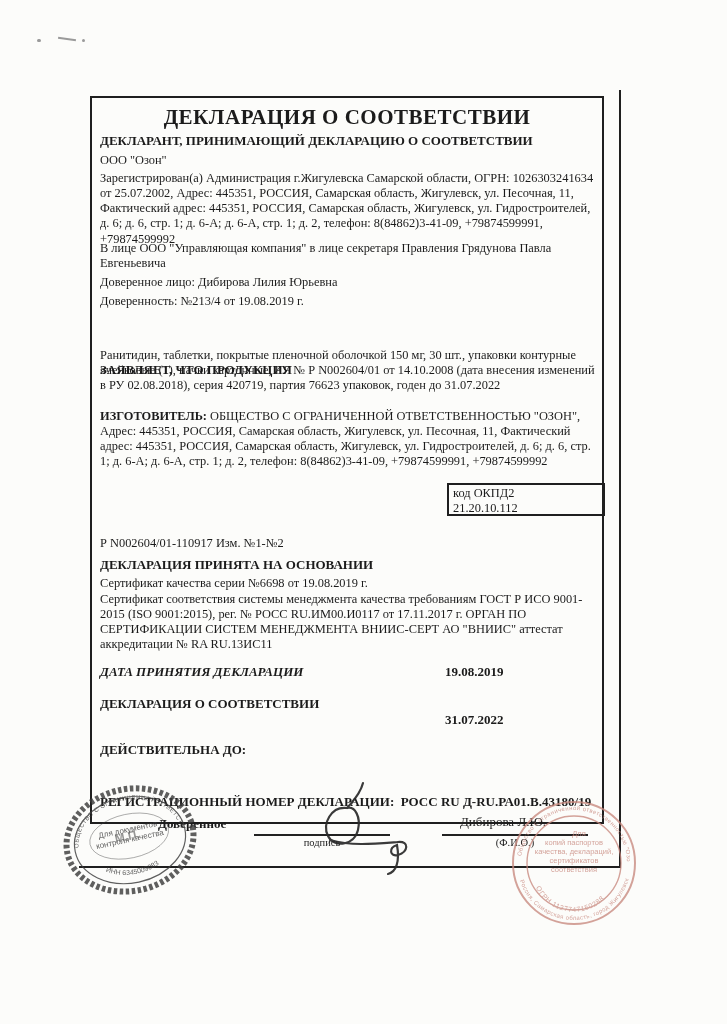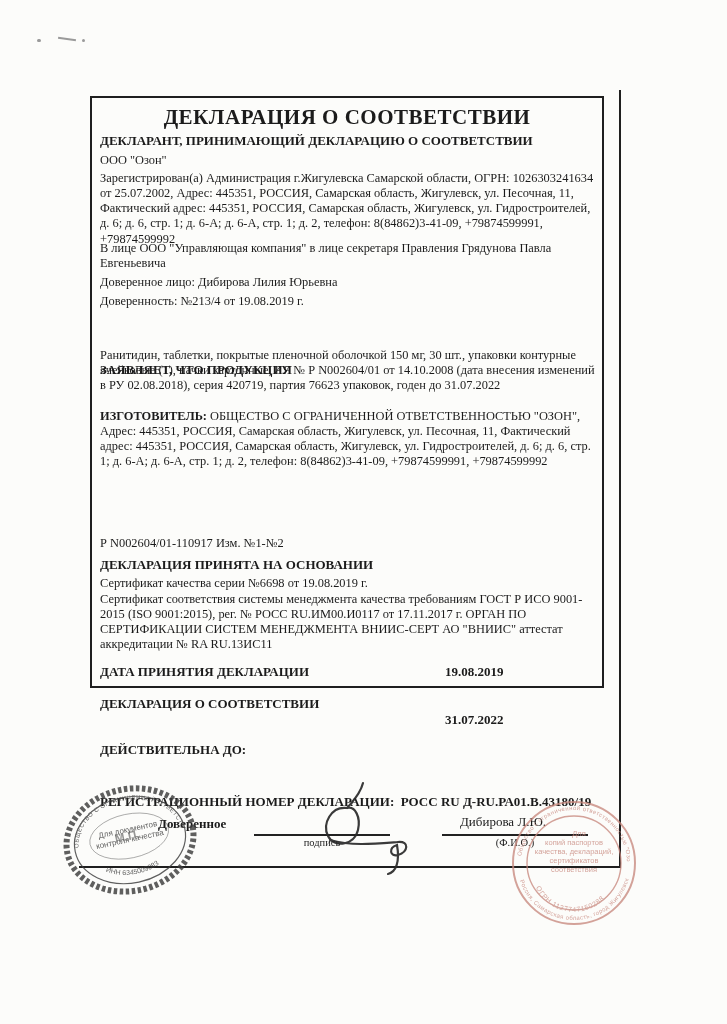--- a/index.html
+++ b/index.html
@@ -1,18 +1,18 @@
 <!DOCTYPE html>
 <html><head>
 <meta charset="utf-8">
 <style>
   html,body{margin:0;padding:0;background:#e9e9e9;}
   .page{position:relative;width:727px;height:1024px;background:#fcfcfa;overflow:hidden;
         font-family:"Liberation Serif", serif;color:#1b1b1b;}
-  .frame{position:absolute;left:90px;top:96px;width:514px;height:592px;
+  .frame{position:absolute;left:90px;top:96px;width:514px;height:728px;
          border:2px solid #1f1f1f;box-sizing:border-box;background:transparent;}
   .vline-outer{position:absolute;left:619px;top:90px;width:2px;height:778px;background:#1f1f1f;}
   .hline-outer{position:absolute;left:79px;top:866px;width:542px;height:2px;background:#1f1f1f;}
   .abs{position:absolute;}
   .doc-title{left:0;top:7px;width:100%;text-align:center;font-size:21px;font-weight:bold;letter-spacing:.5px;}
   .h{font-weight:bold;font-size:13px;}
   .t{font-size:12.4px;line-height:1.22;}
   .inset{left:8px;}
   .okpd-box{left:355px;top:385px;width:158px;height:33px;border:2px solid #1f1f1f;box-sizing:border-box;
             font-size:12.4px;line-height:1.2;padding:1px 4px;}
@@ -43,28 +43,32 @@
     <div class="abs t inset" style="top:73px;width:500px;">Зарегистрирован(а) Администрация г.Жигулевска Самарской области, ОГРН: 1026303241634 от 25.07.2002, Адрес: 445351, РОССИЯ, Самарская область, Жигулевск, ул. Песочная, 11, Фактический адрес: 445351, РОССИЯ, Самарская область, Жигулевск, ул. Гидростроителей, д. 6; д. 6, стр. 1; д. 6-А; д. 6-А, стр. 1; д. 2, телефон: 8(84862)3-41-09, +79874599991, +79874599992</div>
     <div class="abs t inset" style="top:143px;width:470px;">В лице ООО "Управляющая компания"  в лице секретаря Правления Грядунова Павла Евгеньевича</div>
     <div class="abs t inset" style="top:177px;">Доверенное лицо: Дибирова Лилия Юрьевна</div>
     <div class="abs t inset" style="top:196px;">Доверенность: №213/4 от 19.08.2019 г.</div>
 
     <div class="abs h inset" style="top:232px;margin-top:32px;">ЗАЯВЛЯЕТ, ЧТО ПРОДУКЦИЯ</div>
     <div class="abs t inset" style="top:250px;width:500px;">Ранитидин, таблетки, покрытые пленочной оболочкой 150 мг, 30 шт., упаковки контурные ячейковые (1), пачки картонные, РУ № Р N002604/01 от 14.10.2008 (дата внесения изменений в РУ 02.08.2018), серия 420719, партия 76623 упаковок, годен до 31.07.2022</div>
 
     <div class="abs t inset" style="top:311px;width:502px;"><b>ИЗГОТОВИТЕЛЬ:</b><span> ОБЩЕСТВО С ОГРАНИЧЕННОЙ ОТВЕТСТВЕННОСТЬЮ "ОЗОН", Адрес: 445351, РОССИЯ, Самарская область, Жигулевск, ул. Песочная, 11, Фактический адрес: 445351, РОССИЯ, Самарская область, Жигулевск, ул. Гидростроителей, д. 6; д. 6, стр. 1; д. 6-А; д. 6-А, стр. 1; д. 2, телефон: 8(84862)3-41-09, +79874599991, +79874599992</span></div>
 
+    <div class="abs okpd-box">
+      <div>код ОКПД2</div>
+      <div>21.20.10.112</div>
+    </div>
 
     <div class="abs t inset" style="top:438px;">Р N002604/01-110917 Изм. №1-№2</div>
 
     <div class="abs h inset" style="top:459px;">ДЕКЛАРАЦИЯ ПРИНЯТА НА ОСНОВАНИИ</div>
     <div class="abs t inset" style="top:478px;">Сертификат качества серии №6698 от 19.08.2019 г.</div>
     <div class="abs t inset" style="top:494px;width:500px;">Сертификат соответствия системы менеджмента качества требованиям ГОСТ Р ИСО 9001-2015 (ISO 9001:2015), рег. № РОСС RU.ИМ00.И0117 от 17.11.2017 г. ОРГАН ПО СЕРТИФИКАЦИИ СИСТЕМ МЕНЕДЖМЕНТА ВНИИС-СЕРТ АО "ВНИИС" аттестат аккредитации № RA RU.13ИС11</div>
 
-    <div class="abs h inset" style="top:566px;">ДАТА ПРИНЯТИЯ ДЕКЛАРАЦИИ</div>
+    <div class="abs h inset" style="top:566px;font-style:italic;">ДАТА ПРИНЯТИЯ ДЕКЛАРАЦИИ</div>
     <div class="abs val" style="left:353px;top:566px;">19.08.2019</div>
 
     <div class="abs h inset" style="top:598px;">ДЕКЛАРАЦИЯ О СООТВЕТСТВИИ</div>
     <div class="abs h inset" style="top:644px;">ДЕЙСТВИТЕЛЬНА ДО:</div>
     <div class="abs val" style="left:353px;top:614px;">31.07.2022</div>
 
     <div class="abs h inset" style="top:696px;white-space:nowrap;"><span>РЕГИСТРАЦИОННЫЙ НОМЕР ДЕКЛАРАЦИИ:</span>&nbsp;&nbsp;<span>РОСС RU Д-RU.РА01.В.43180/19</span></div>
 
     <div class="abs h" style="left:66px;top:718px;">Доверенное</div>
     <div class="sigline" style="left:162px;top:736px;width:136px;"></div>

